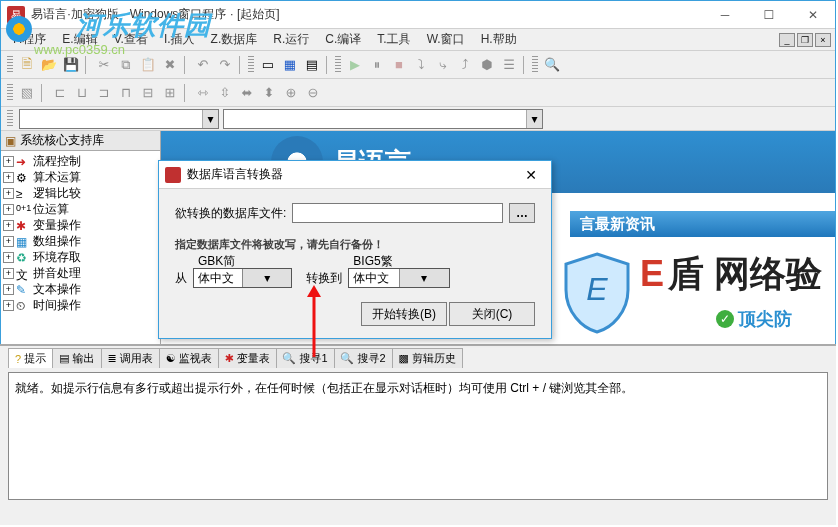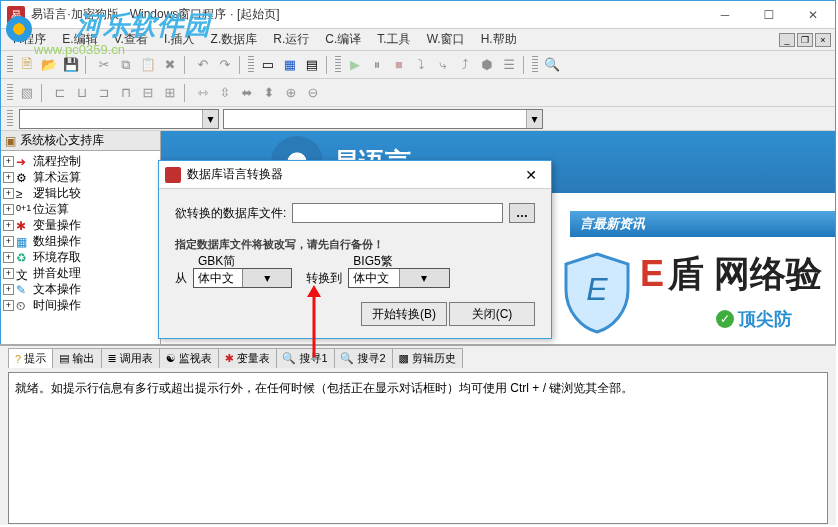--- a/index.html
+++ b/index.html
@@ -52,37 +52,37 @@
 .tree-node .ticon{width:15px;height:13px;margin-right:2px;display:inline-block;}
 .tree-node .t-label{cursor:default;}
 .left-panel .panel-tabs{height:22px;border-top:1px solid #aaa;display:flex;}
 .left-panel .panel-tabs .ptab{flex:1;border-right:1px solid #aaa;display:flex;align-items:center;justify-content:center;gap:3px;background:#e8e8e8;font-size:11px;}
 
 
 .right-content{flex:1;background:#fff;position:relative;overflow:hidden;}
 .banner{position:absolute;top:0;left:0;right:0;height:62px;background:linear-gradient(#2f8fd1,#2a7ab8);display:flex;align-items:center;padding-left:110px;}
 .banner .blogo{width:52px;height:52px;border-radius:50%;background:radial-gradient(circle,#fff 25%,#2a7ab8 27%);display:flex;align-items:center;justify-content:center;margin-right:10px;}
 .banner .btxt{color:#fff;font-size:26px;font-weight:bold;font-family:"SimHei";}
-.info-row{position:absolute;top:80px;right:0;height:26px;background:linear-gradient(#4fa5e0,#1f77bc);color:#fff;padding:0 10px;display:flex;align-items:center;font-size:13px;font-weight:bold;width:265px;font-style:italic;}
+.info-row{position:absolute;top:80px;right:0;height:26px;background:linear-gradient(#4fa5e0,#1f77bc);color:#fff;padding:0 10px;display:flex;align-items:center;font-size:15px;font-weight:bold;width:265px;}
 .ad-area{position:absolute;top:115px;left:395px;right:0;bottom:0;background:#fff;display:flex;align-items:flex-start;padding:4px;}
 .ad-shield{width:74px;height:86px;position:relative;margin-right:6px;}
 .ad-shield svg{width:100%;height:100%;}
 .ad-etext{font-size:36px;font-weight:bold;}
 .ad-etext .e-red{color:#d13a2a;}
 .ad-etext .e-blk{color:#222;margin-left:4px;}
 .ad-line2{position:absolute;top:176px;left:555px;display:flex;align-items:center;gap:4px;}
 .ad-check{width:18px;height:18px;border-radius:50%;background:#3fae3f;display:flex;align-items:center;justify-content:center;color:#fff;font-size:12px;}
 .ad-line2 .txt{color:#2a8fd0;font-size:18px;font-weight:bold;}
 
 
 .bottom-panel{position:absolute;left:0;right:2px;bottom:2px;height:181px;border-top:2px solid #aaa;background:#f0f0f0;}
 .bottom-panel .btabs{height:22px;display:flex;align-items:flex-end;padding:0 8px;gap:0;font-size:11px;}
 .bottom-panel .btab{padding:2px 6px;border:1px solid #aaa;border-bottom:none;background:#e8e8e8;display:flex;align-items:center;gap:3px;margin-right:-1px;}
 .bottom-panel .btab.active{background:#fff;}
-.bottom-panel .outbox{margin:4px 8px;height:152px;background:#fff;border:1px solid #888;padding:6px;overflow:auto;line-height:1.5;}
+.bottom-panel .outbox{margin:4px 8px;height:128px;background:#fff;border:1px solid #888;padding:6px;overflow:auto;line-height:1.5;}
 
 
 .dialog{position:absolute;top:160px;left:158px;width:394px;background:#f0f0f0;border:1px solid #3a9fdc;box-shadow:2px 2px 6px rgba(0,0,0,0.25);z-index:10;}
 .dialog .dlg-title{height:28px;background:#fff;display:flex;align-items:center;padding:0 6px;border-bottom:1px solid #d0d0d0;}
 .dialog .dlg-title .dicon{width:16px;height:16px;background:#c03030;margin-right:6px;border-radius:2px;}
 .dialog .dlg-title .dtext{flex:1;}
 .dialog .dlg-title .dclose{width:28px;height:22px;display:flex;align-items:center;justify-content:center;font-size:14px;}
 .dialog .dlg-body{padding:14px 16px 12px;}
 .dlg-row{display:flex;align-items:center;margin-bottom:14px;gap:6px;}
 .dlg-row label{white-space:nowrap;}

